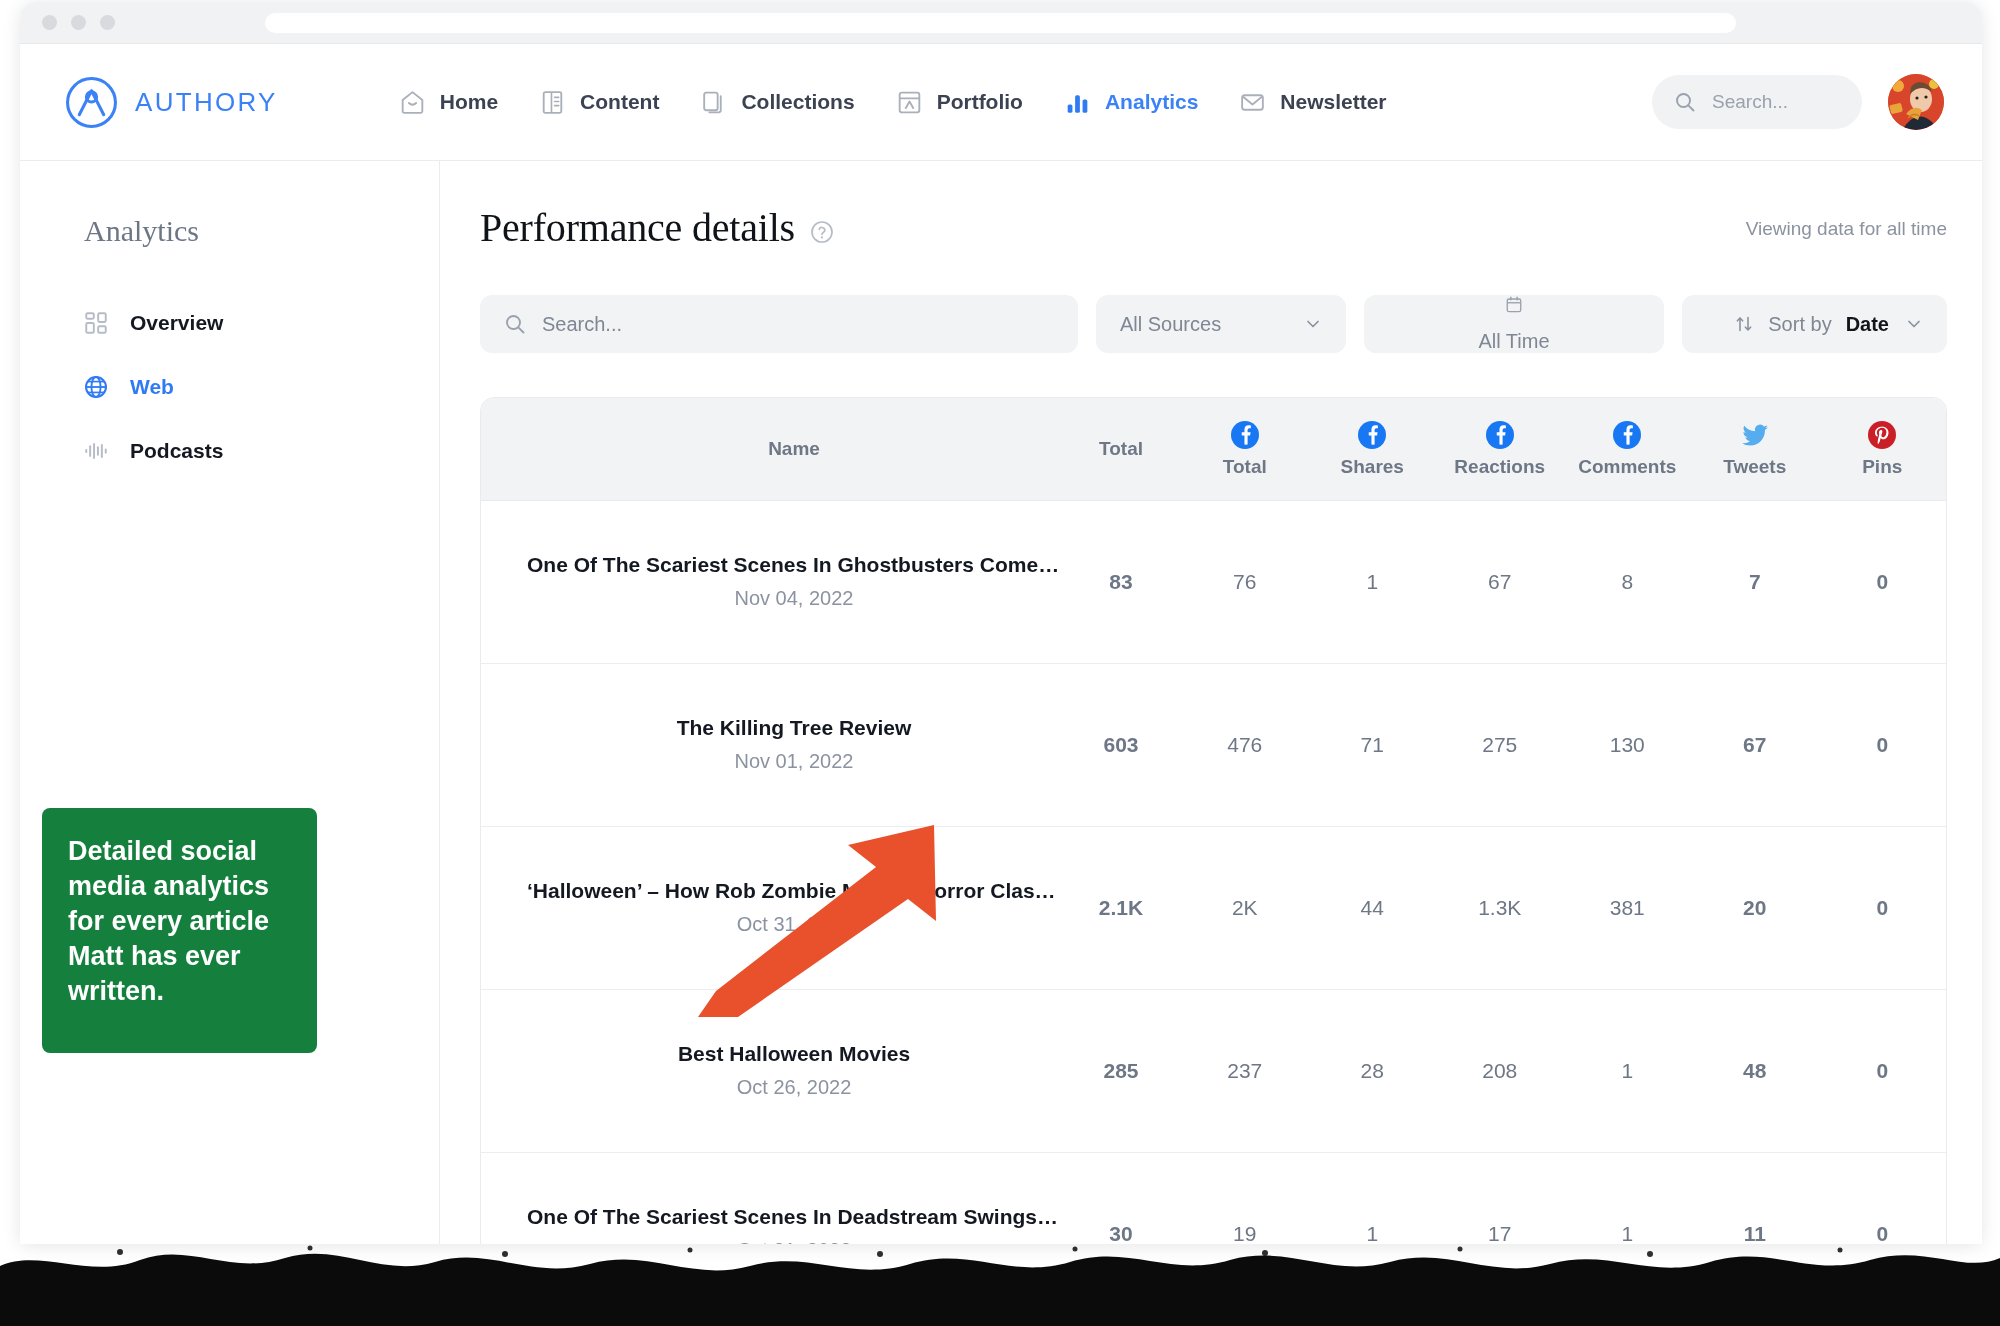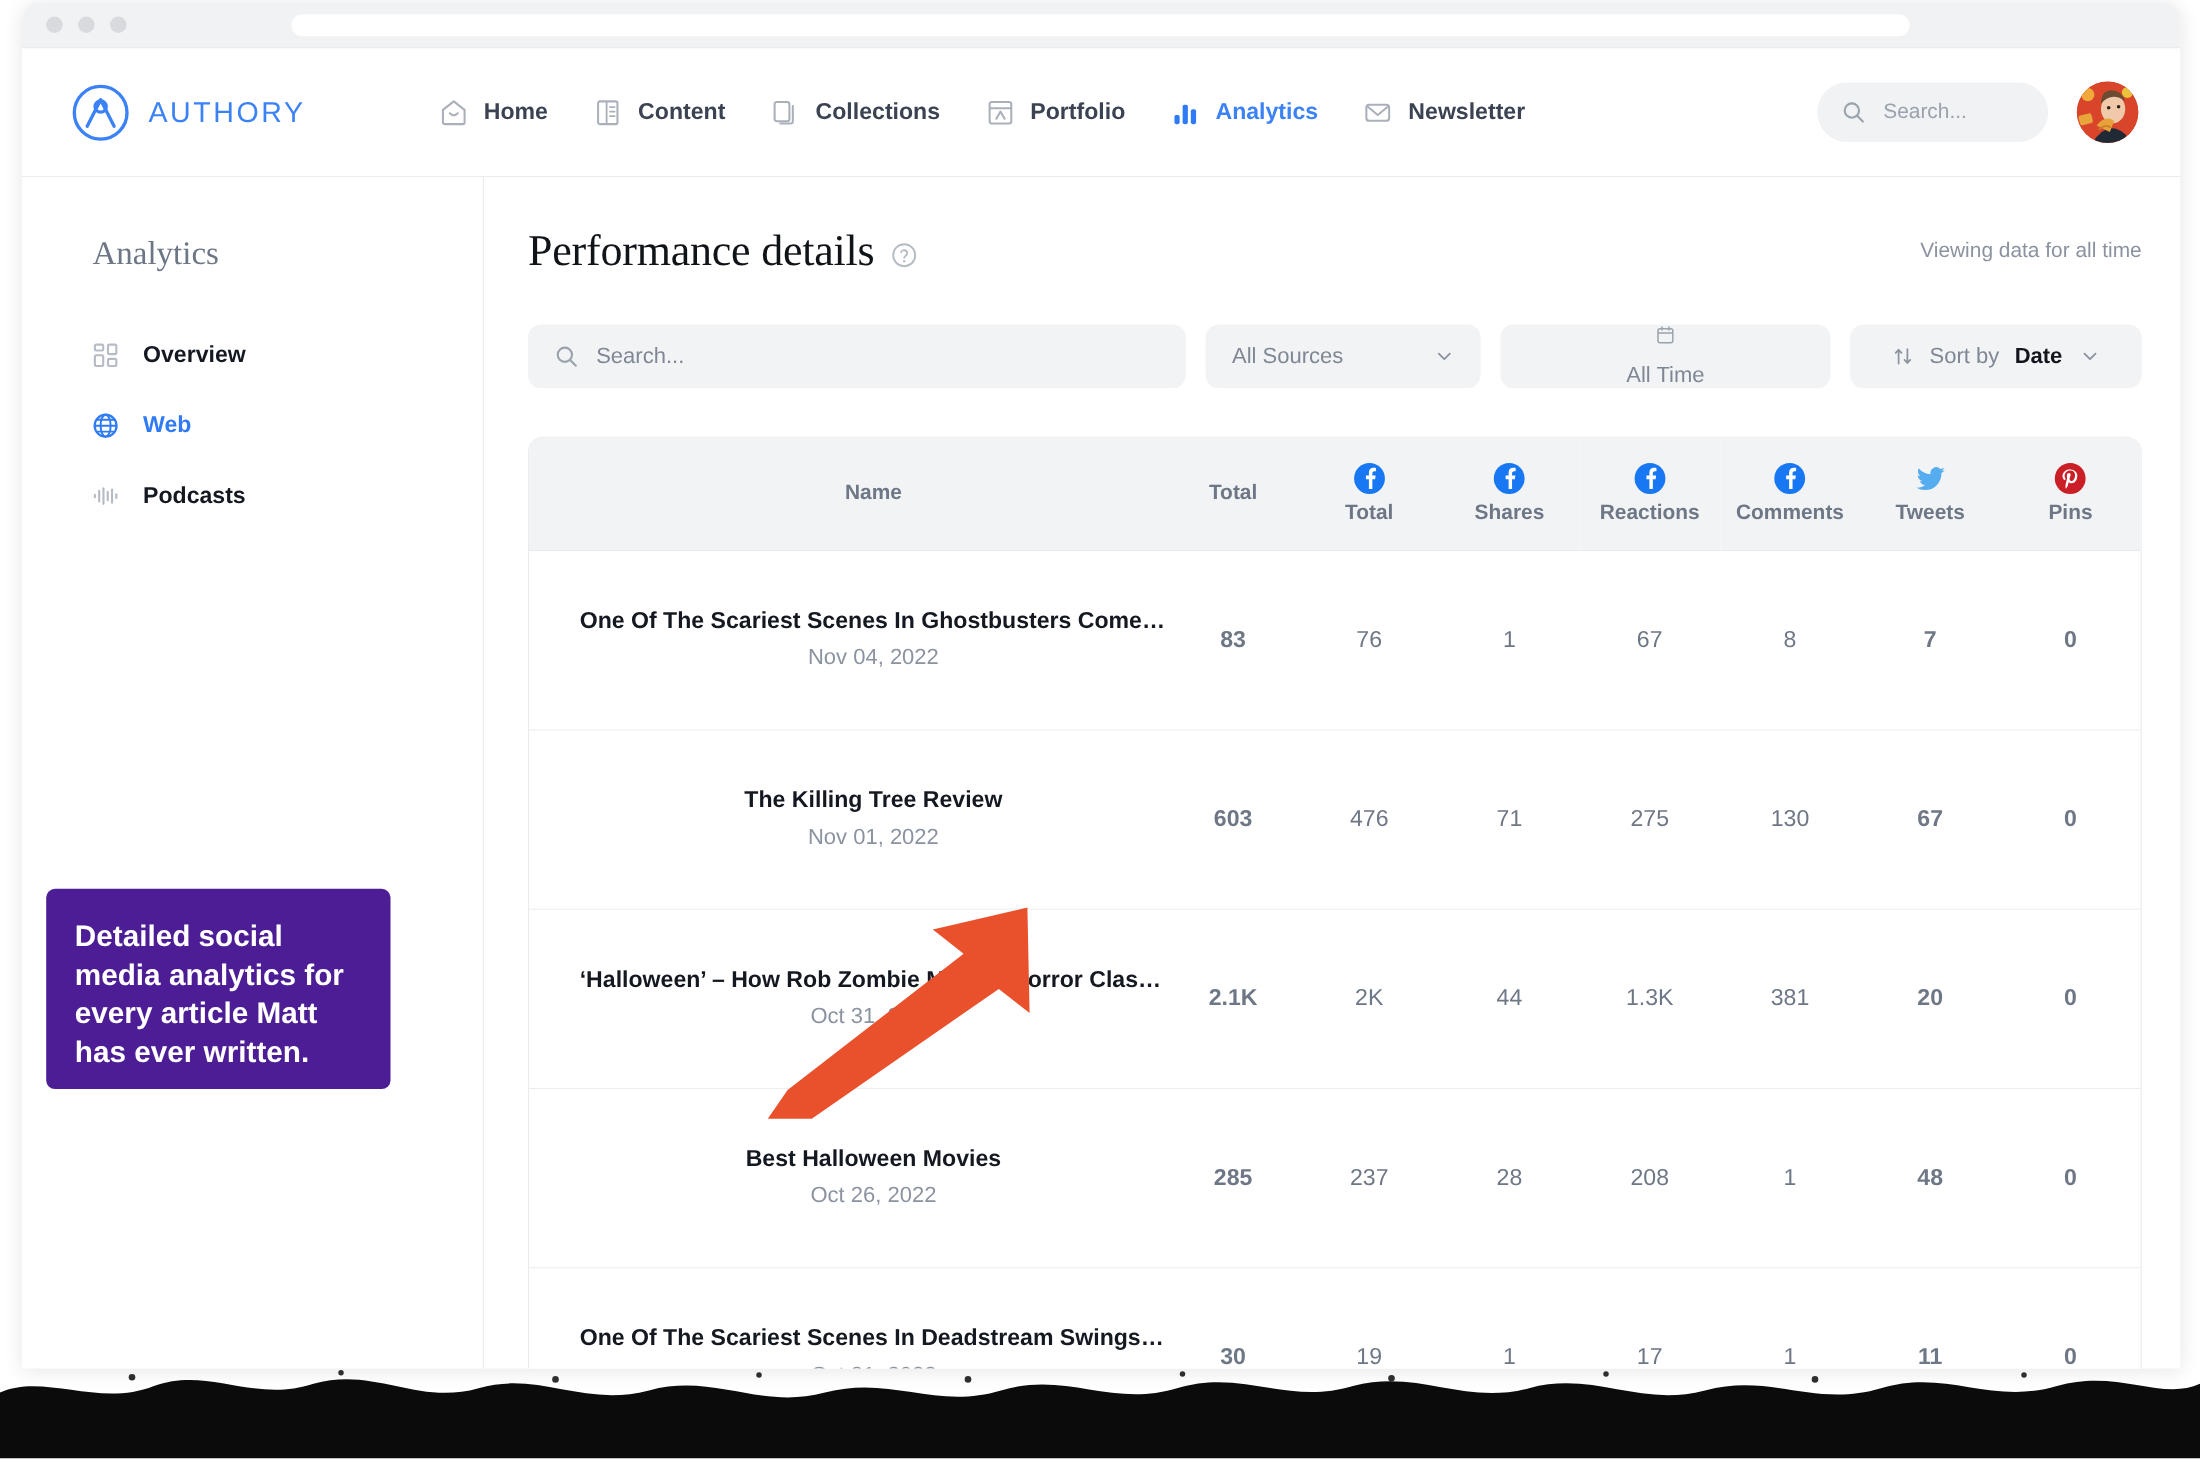--- a/index.html
+++ b/index.html
@@ -191,21 +191,21 @@
     border-radius: 12px;
     display: flex;
     align-items: center;
     padding: 0 24px;
     gap: 16px;
     cursor: pointer;
   }
   #filter-search { width: 598px; }
   #filter-sources { width: 250px; justify-content: space-between; }
   #filter-time { width: 300px; flex-direction: column; }
-  #filter-sort { width: 265px; justify-content: center; }
+  #filter-sort { width: 265px; justify-content: flex-end; }
   .filter-text { font-size: 20px; color: #7f8794; white-space: nowrap; }
   .filter-strong { font-size: 20px; color: #12161c; font-weight: 700; }
   .filter-left { display: flex; align-items: center; gap: 14px; }
   .chev { width: 18px; height: 18px; display: block; flex: 0 0 auto; }
 
   
   #table-card {
     margin-top: 44px;
     background: #ffffff;
     border: 1px solid #e9ebee;
@@ -257,24 +257,24 @@
     left: 258px;
     top: 660px;
     width: 250px;
     height: 200px;
     pointer-events: none;
   }
   #callout-box {
     position: absolute;
     left: 42px;
     top: 808px;
-    width: 313px;
-    background: #4c1d95;
+    width: 275px;
+    background: #15803d;
     border-radius: 8px;
-    padding: 26px 26px 16px 26px;
+    padding: 26px 26px 44px 26px;
   }
   #callout-text {
     color: #ffffff;
     font-size: 27px;
     line-height: 1.30;
     font-weight: 700;
   }
 
   
   #torn-edge {

